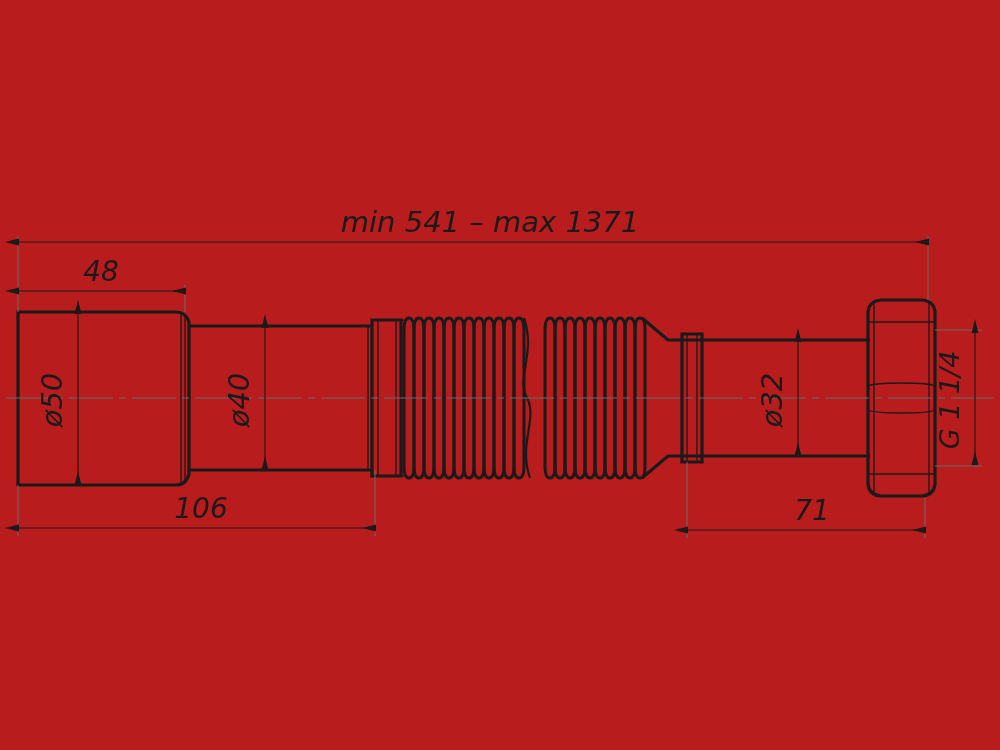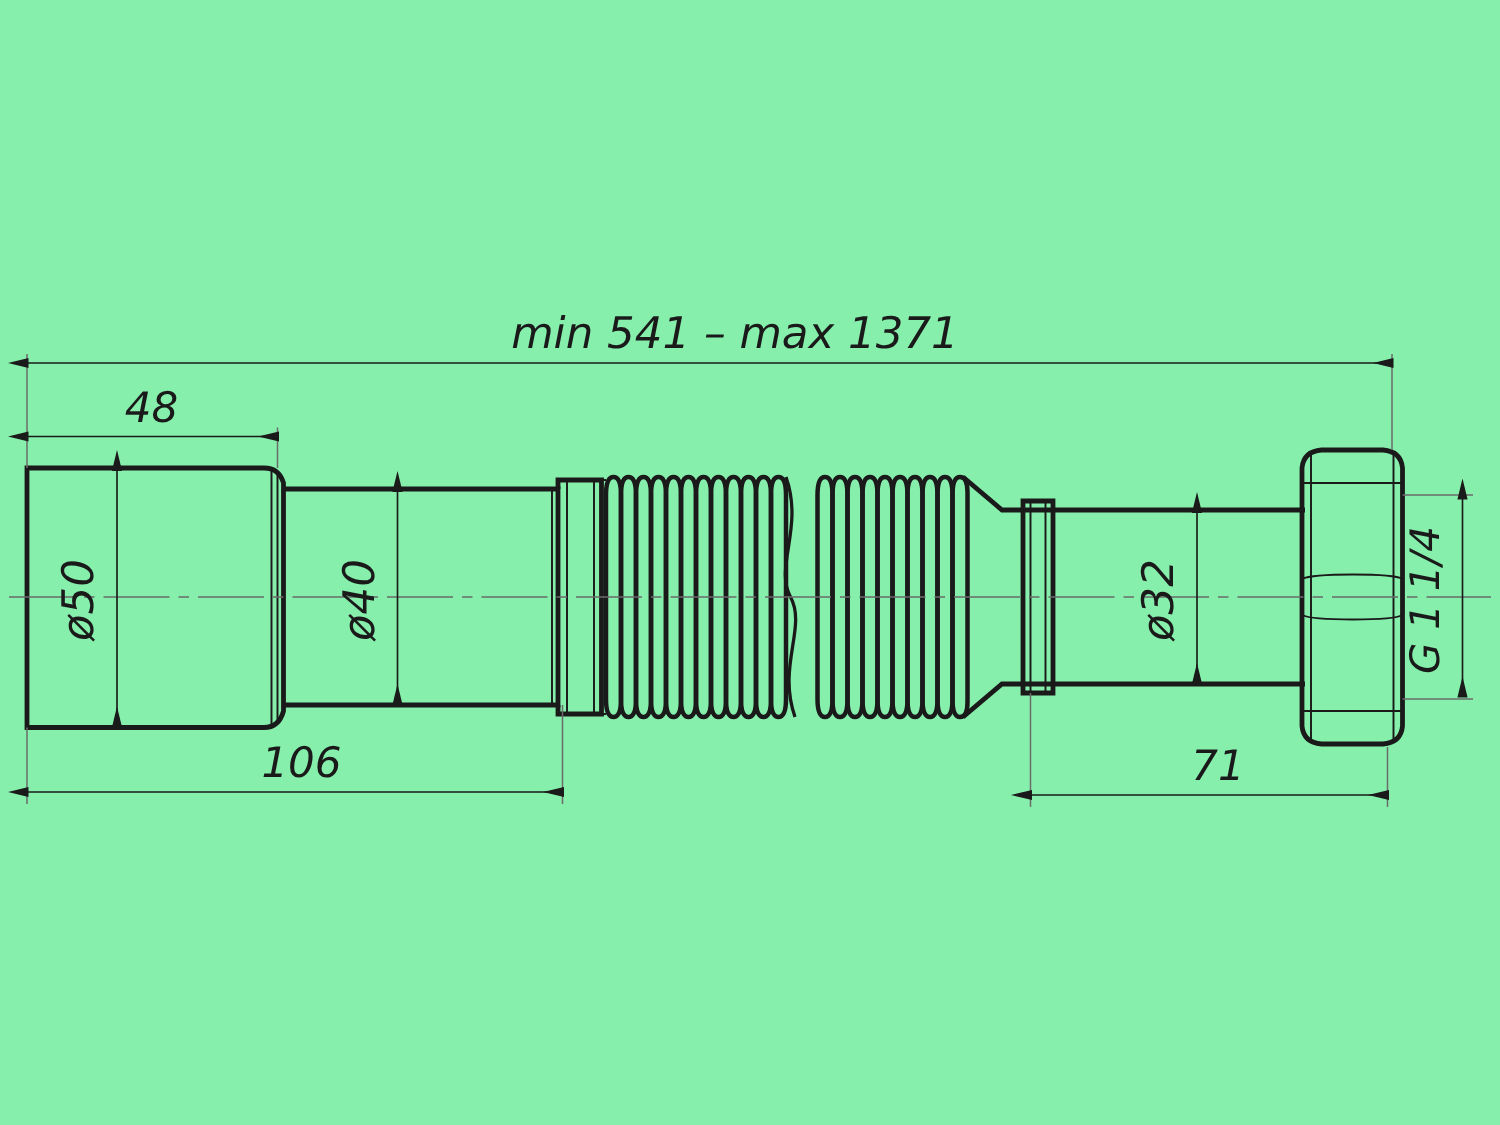--- a/index.html
+++ b/index.html
@@ -8,21 +8,21 @@
     padding: 0;
     background: #ffffff;
   }
   body {
     font-family: "Liberation Sans", sans-serif;
   }
   #drawing-root {
     position: relative;
     width: 1000px;
     height: 750px;
-    background: #86efac;
+    background: #b91c1c;
     overflow: hidden;
   }
   svg#drawing-svg {
     display: block;
     width: 1000px;
     height: 750px;
   }
   .dim-text {
     font-family: "DejaVu Sans", sans-serif;
     font-style: italic;

